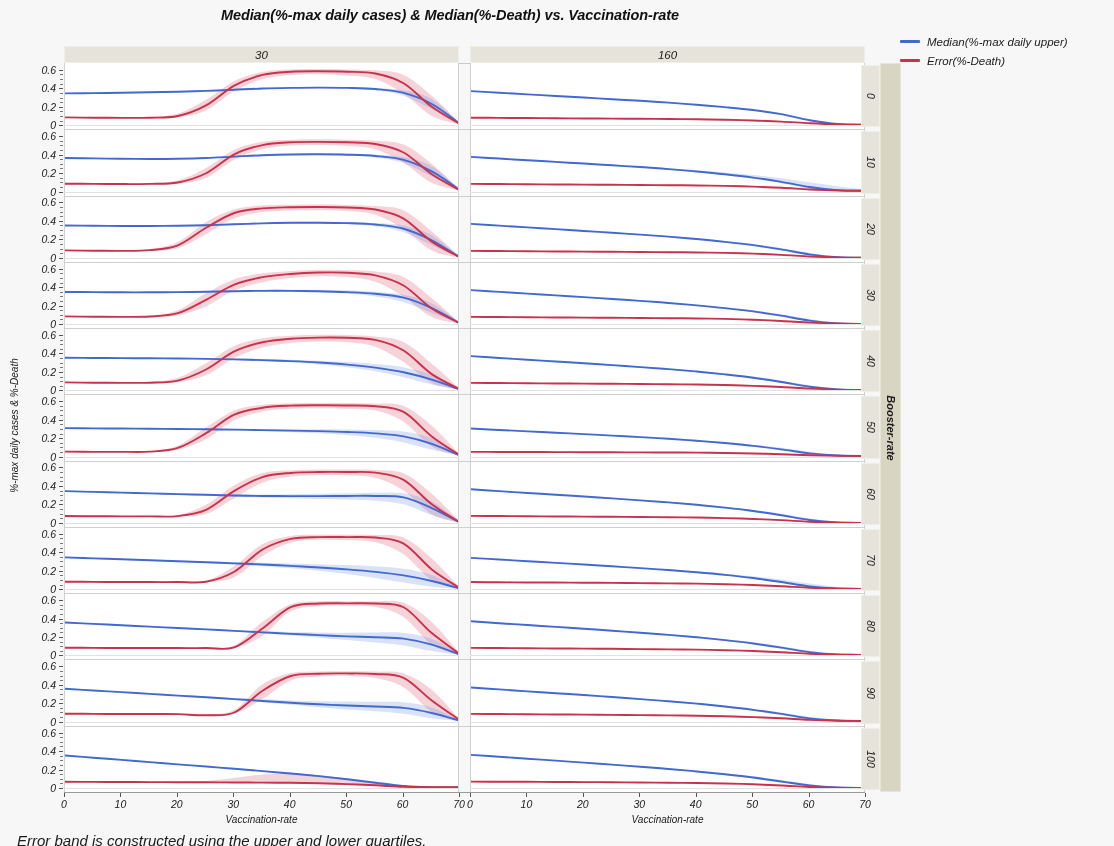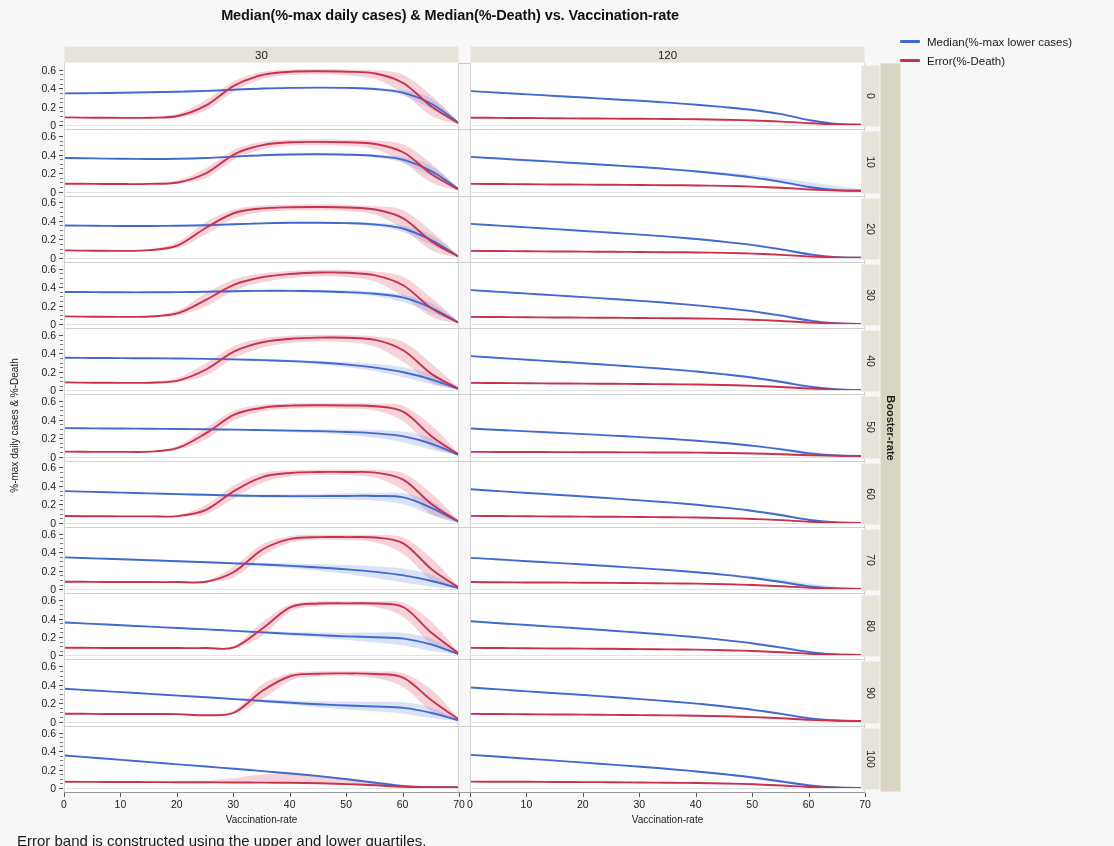--- a/index.html
+++ b/index.html
@@ -4,21 +4,21 @@
 <style>
   html,body{margin:0;padding:0;}
   body{
     width:1114px;height:846px;
     background:#f7f7f7;
     font-family:"Liberation Sans", sans-serif;
     color:#1a1a1a;
     overflow:hidden;
     position:relative;
   }
-  #chart-root{position:absolute;left:0;top:0;width:1114px;height:846px;}
+  #chart-root{position:absolute;left:0;top:0;width:1114px;height:846px;font-style:italic;}
   .title{
     position:absolute;left:0;top:7px;width:900px;
     text-align:center;font-size:14.5px;font-weight:bold;color:#111;
     letter-spacing:-0.1px;
   }
   .col-header-band{
     position:absolute;left:64px;top:28px;width:801px;height:18px;
     background:#d8d5c3;border:1px solid #e7e5da;box-sizing:border-box;
     font-size:11px;text-align:center;line-height:17px;font-weight:bold;color:#1b1b1b;
   }
@@ -86,21 +86,21 @@
 </head>
 <body>
 
 <div id="chart-root">
 
   <div class="title">Median(%-max daily cases) &amp; Median(%-Death) vs. Vaccination-rate</div>
 
 
   <div id="col-subheaders">
       <div class="col-header-sub" style="left: 64px; width: 395px;">30</div>
-      <div class="col-header-sub" style="left: 470px; width: 395px;">120</div>
+      <div class="col-header-sub" style="left: 470px; width: 395px;">160</div>
     </div>
 
   <div class="axis-frame-top"></div>
 
   <div id="panels-layer">
       <div class="panel" style="left: 64px; top: 63px; width: 395px; height: 66.2727px;">
         <svg width="395" height="66.27272727272727">
           <path d="M 0.00 53.96 C 4.70 54.01, 18.81 54.16, 28.21 54.24 C 37.62 54.31, 47.02 54.47, 56.43 54.42 C 65.83 54.37, 75.24 54.57, 84.64 53.96 C 94.05 53.34, 103.45 53.57, 112.86 50.73 C 122.26 47.88, 131.67 42.34, 141.07 36.87 C 150.48 31.40, 159.88 22.63, 169.29 17.93 C 178.69 13.24, 188.10 10.62, 197.50 8.70 C 206.90 6.77, 216.31 6.82, 225.71 6.39 C 235.12 5.95, 244.52 6.11, 253.93 6.11 C 263.33 6.11, 272.74 6.19, 282.14 6.39 C 291.55 6.59, 300.95 6.39, 310.36 7.31 C 319.76 8.23, 329.17 7.69, 338.57 11.93 C 347.98 16.16, 357.38 24.60, 366.79 32.71 C 376.19 40.83, 390.30 55.96, 395.00 60.61 L 395.00 61.53 C 390.30 60.12, 376.19 58.15, 366.79 53.04 C 357.38 47.92, 347.98 37.02, 338.57 30.87 C 329.17 24.71, 319.76 19.16, 310.36 16.09 C 300.95 13.01, 291.55 13.19, 282.14 12.39 C 272.74 11.59, 263.33 11.36, 253.93 11.28 C 244.52 11.20, 235.12 11.13, 225.71 11.93 C 216.31 12.73, 206.90 13.39, 197.50 16.09 C 188.10 18.78, 178.69 22.86, 169.29 28.09 C 159.88 33.33, 150.48 43.10, 141.07 47.49 C 131.67 51.88, 122.26 53.13, 112.86 54.42 C 103.45 55.71, 94.05 55.10, 84.64 55.25 C 75.24 55.41, 65.83 55.36, 56.43 55.34 C 47.02 55.33, 37.62 55.24, 28.21 55.16 C 18.81 55.08, 4.70 54.93, 0.00 54.88 Z" fill="#d9566d" fill-opacity="0.26" stroke="none"></path>
           <path d="M 0.00 29.94 C 4.70 29.90, 18.81 29.77, 28.21 29.66 C 37.62 29.56, 47.02 29.43, 56.43 29.29 C 65.83 29.16, 75.24 29.00, 84.64 28.83 C 94.05 28.66, 103.45 28.52, 112.86 28.28 C 122.26 28.03, 131.67 27.72, 141.07 27.35 C 150.48 26.99, 159.88 26.49, 169.29 26.06 C 178.69 25.63, 188.10 25.09, 197.50 24.77 C 206.90 24.45, 216.31 24.28, 225.71 24.12 C 235.12 23.97, 244.52 23.86, 253.93 23.84 C 263.33 23.83, 272.74 23.84, 282.14 24.03 C 291.55 24.21, 300.95 24.40, 310.36 24.95 C 319.76 25.51, 329.17 25.52, 338.57 27.35 C 347.98 29.19, 357.38 30.43, 366.79 35.95 C 376.19 41.46, 390.30 56.35, 395.00 60.43 L 395.00 61.35 C 390.30 58.81, 376.19 50.88, 366.79 46.11 C 357.38 41.33, 347.98 35.84, 338.57 32.71 C 329.17 29.59, 319.76 28.52, 310.36 27.35 C 300.95 26.18, 291.55 26.03, 282.14 25.69 C 272.74 25.35, 263.33 25.34, 253.93 25.32 C 244.52 25.31, 235.12 25.45, 225.71 25.60 C 216.31 25.75, 206.90 25.95, 197.50 26.25 C 188.10 26.54, 178.69 26.99, 169.29 27.35 C 159.88 27.72, 150.48 28.16, 141.07 28.46 C 131.67 28.77, 122.26 28.99, 112.86 29.20 C 103.45 29.42, 94.05 29.59, 84.64 29.76 C 75.24 29.93, 65.83 30.08, 56.43 30.22 C 47.02 30.36, 37.62 30.48, 28.21 30.59 C 18.81 30.70, 4.70 30.82, 0.00 30.87 Z" fill="#6e8fdd" fill-opacity="0.26" stroke="none"></path>
           <path d="M 0.00 30.40 C 4.70 30.36, 18.81 30.23, 28.21 30.13 C 37.62 30.02, 47.02 29.90, 56.43 29.76 C 65.83 29.62, 75.24 29.46, 84.64 29.29 C 94.05 29.13, 103.45 28.97, 112.86 28.74 C 122.26 28.51, 131.67 28.25, 141.07 27.91 C 150.48 27.57, 159.88 27.11, 169.29 26.71 C 178.69 26.31, 188.10 25.82, 197.50 25.51 C 206.90 25.20, 216.31 25.01, 225.71 24.86 C 235.12 24.71, 244.52 24.58, 253.93 24.58 C 263.33 24.58, 272.74 24.61, 282.14 24.86 C 291.55 25.11, 300.95 25.21, 310.36 26.06 C 319.76 26.91, 329.17 27.45, 338.57 29.94 C 347.98 32.44, 357.38 35.87, 366.79 41.03 C 376.19 46.18, 390.30 57.58, 395.00 60.89" fill="none" stroke="#4169d0" stroke-width="1.9" stroke-linecap="round"></path>
@@ -577,21 +577,21 @@
         <span class="vtext">90</span>
       </div>
       <div class="row-header-cell" style="top: 727.727px; height: 62.2727px;">
         <span class="vtext">100</span>
       </div>
     </div>
 
   <div class="legend">
     <div class="legend-item">
       <span class="legend-swatch" style="background: rgb(65, 105, 208);"></span>
-      <span class="legend-label">Median(%-max lower cases)</span>
+      <span class="legend-label">Median(%-max daily upper)</span>
     </div>
     <div class="legend-item">
       <span class="legend-swatch" style="background: rgb(200, 50, 76);"></span>
       <span class="legend-label">Error(%-Death)</span>
     </div>
   </div>
 
   <div class="footnote">Error band is constructed using the upper and lower quartiles.</div>
 </div>
 

